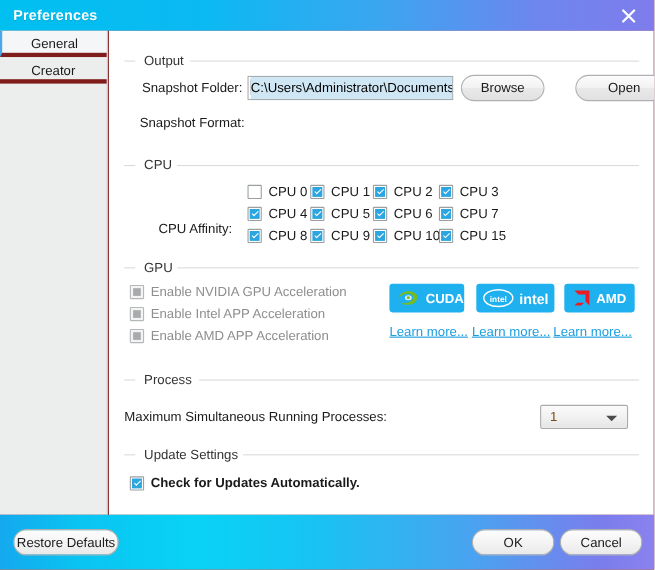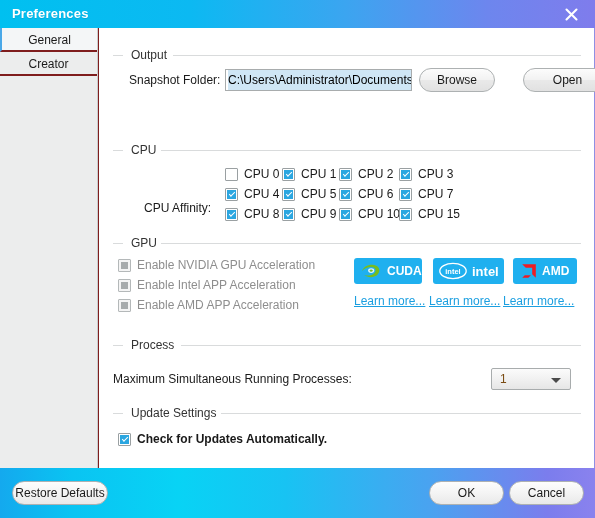--- a/index.html
+++ b/index.html
@@ -41,21 +41,21 @@
     background: #eceded;
     border-right: 1px solid #c9cbcc;
   }
   .side-tab {
     position: relative;
     height: 24px;
     line-height: 24px;
     text-align: center;
     font-size: 12px;
     color: #1a1a1a;
-    border-bottom: 2px solid #7f1d1d;
+    border-bottom: 4px solid #7f1d1d;
     background: #eceded;
     cursor: pointer;
   }
   .side-tab.sel {
     background: #f4f6f7;
     border-left: 2px solid #4aa8e8;
   }
 
   
   #content {
@@ -244,20 +244,21 @@
       <div class="grp-line" style="left:60px; width:408px;"></div>
       <div class="grp-title">Output</div>
       <div class="grp-body" style="width:468px; height:70px;">
         <div class="lbl" style="left:16px; top:9px;">Snapshot Folder:</div>
         <div class="tinput" style="left:112px; top:5px; width:187px;">
           <span class="caret"></span><span class="sel-text">C:\Users\Administrator\Documents\A</span>
         </div>
         <div class="btn" style="left:306px; top:4px; width:76px; line-height:22px;">Browse</div>
         <div class="btn" style="left:410px; top:4px; width:89px; line-height:22px;">Open</div>
 
+        <div class="lbl" style="left:14px; top:40px;">Snapshot Format:</div>
       </div>
     </div>
 
     <div class="grp" style="left:14px; top:115px; width:468px;">
       <div class="grp-line l"></div>
       <div class="grp-line" style="left:48px; width:420px;"></div>
       <div class="grp-title">CPU</div>
       <div class="grp-body" style="width:468px; height:80px;">
         <div class="lbl" style="left:31px; top:42px;">CPU Affinity:</div>
 

